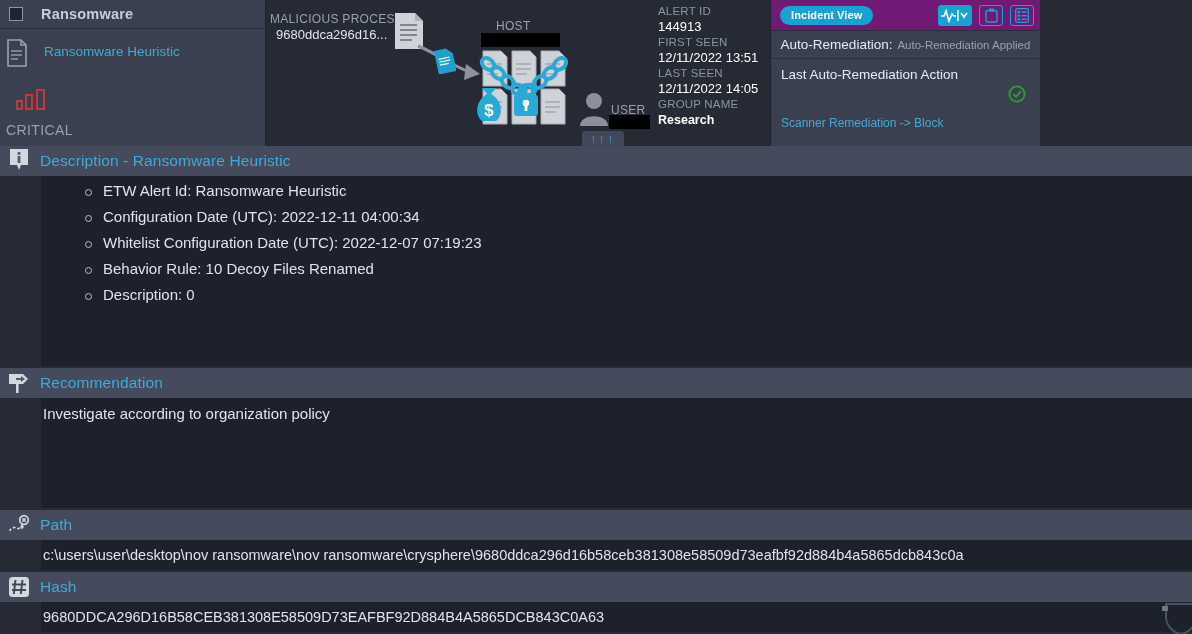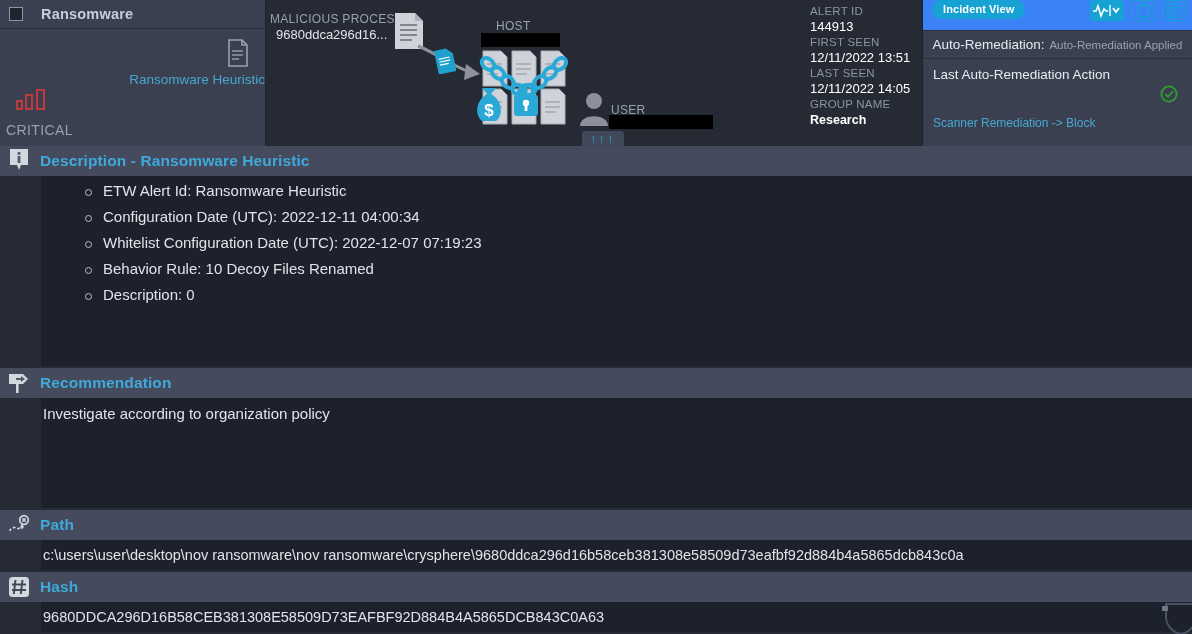--- a/index.html
+++ b/index.html
@@ -8,21 +8,21 @@
     background: #262b36;
     font-family: "Liberation Sans", sans-serif;
     overflow: hidden;
   }
   body { position: relative; }
 
   
   .top-row {
     display: flex;
     height: 146px;
-    width: 1192px;
+    width: 1040px;
     background: #2f3542;
   }
 
   
   .alert-card {
     width: 266px;
     height: 146px;
     background: #3a4050;
     border-right: 1px solid #20242e;
     position: relative;
@@ -42,21 +42,21 @@
     margin-right: 18px;
     flex: 0 0 14px;
   }
   .alert-title {
     color: #c9cdd6;
     font-size: 14.5px;
     font-weight: bold;
     letter-spacing: .2px;
   }
   .alert-body { padding: 10px 0 0 0; position: relative; height: 117px; }
-  .alert-row { display: flex; align-items: flex-end; padding-left: 26px; flex-direction: column; }
+  .alert-row { display: flex; align-items: flex-start; padding-left: 6px; }
   .doc-icon { width: 22px; height: 28px; flex: 0 0 22px; margin-right: 16px; }
   .alert-sub {
     color: #46a8d0;
     font-size: 13.5px;
     padding-top: 5px;
   }
   .severity {
     position: absolute;
     left: 6px;
     bottom: 8px;
@@ -126,23 +126,23 @@
     flex: 0 0 269px;
     width: 269px;
     height: 146px;
     background: #3a4050;
     display: flex;
     flex-direction: column;
   }
   .remed-toolbar {
     height: 31px;
     display: flex;
-    align-items: flex-start;
+    align-items: center;
     padding: 0 6px 0 9px;
-    background: #3b82f6;
+    background: #701a75;
     border-bottom: 1px solid #2a2f3b;
   }
   .pill {
     background: #16a3d4;
     color: #fff;
     font-size: 11px;
     font-weight: bold;
     border-radius: 11px;
     padding: 3px 11px 4px 11px;
     letter-spacing: .1px;
@@ -176,21 +176,21 @@
     display: flex;
     align-items: center;
     height: 30px;
     background: #454b5c;
     padding-left: 6px;
   }
   .sec-icon { width: 26px; flex: 0 0 26px; display: flex; align-items: center; justify-content: center; }
   .sec-title {
     color: #3fa9dc;
     font-size: 15.5px;
-    font-weight: bold;
+    font-weight: normal;
     margin-left: 8px;
     letter-spacing: .1px;
   }
   .sec-body {
     background: #1d212b;
     margin-left: 41px;
     color: #dfe3ea;
     overflow: hidden;
   }
 

